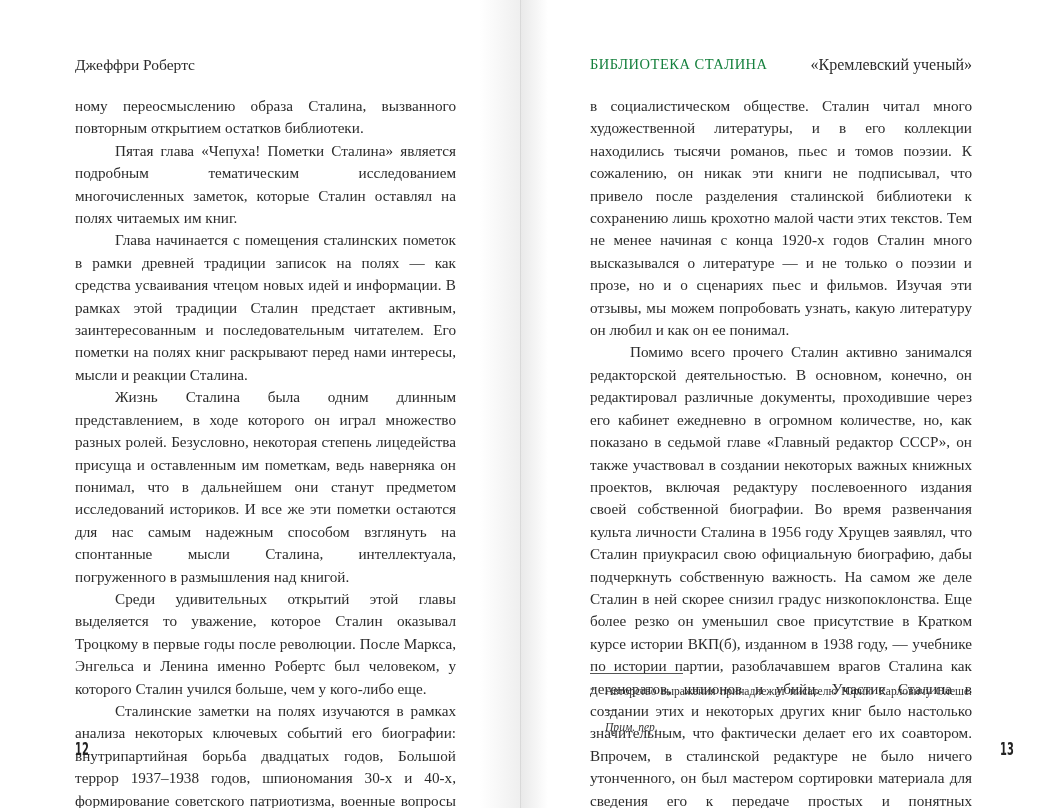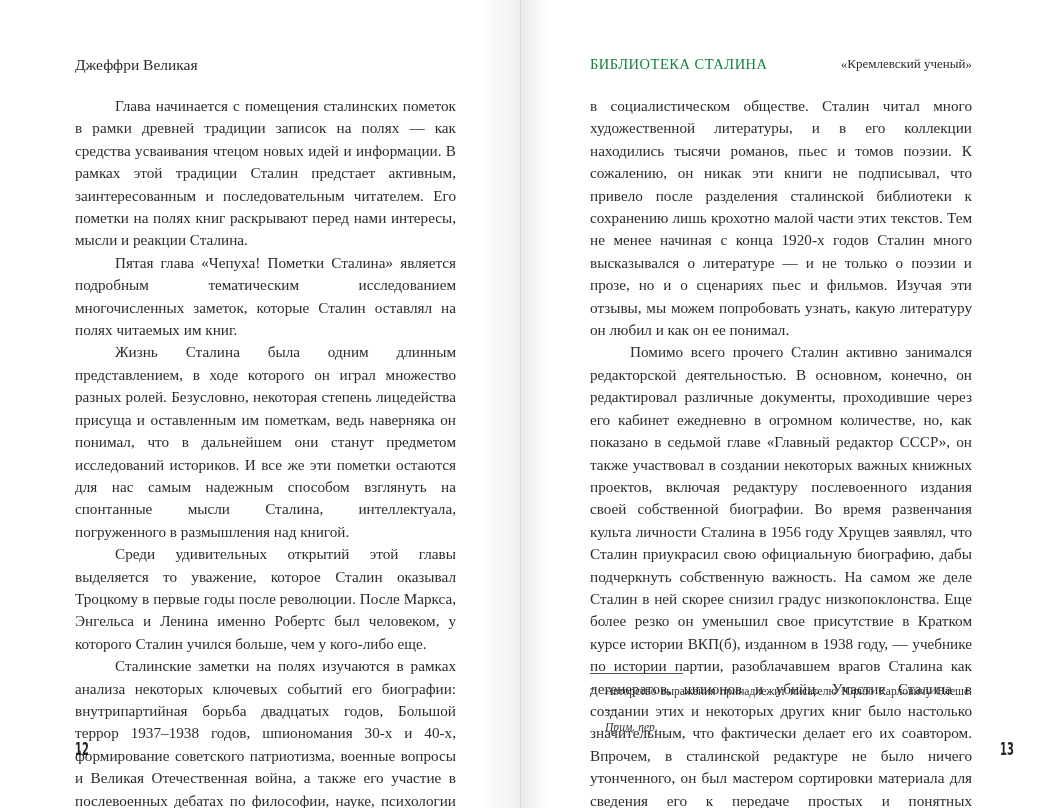--- a/index.html
+++ b/index.html
@@ -27,21 +27,21 @@
     background: linear-gradient(to right, rgba(230,230,230,0.9) 0%, rgba(255,255,255,0) 100%);
   }
   .running-head {
     position: absolute; top: 56px; font-size: 15.5px; color: #2b2b2b;
     white-space: nowrap;
   }
   .page-left .running-head { left: 75px; }
   .page-right .rh-left {
     left: 70px; letter-spacing: 0.5px; font-size: 14.5px; color: #15803d;
   }
-  .page-right .rh-right { right: 72px; font-size: 13px; }
+  .page-right .rh-right { right: 72px; font-size: 16px; }
   .body-text {
     position: absolute; top: 95px; font-size: 15.2px; line-height: 22.4px;
     text-align: justify; hyphens: manual;
   }
   .page-left .body-text { left: 75px; width: 381px; }
   .page-right .body-text { left: 70px; width: 382px; }
   .body-text p { margin: 0; text-indent: 0; }
   .body-text p.indent { text-indent: 40px; }
   .body-text p.last-line-left { text-align-last: left; }
   .body-text p.justify-all { text-align-last: justify; }
@@ -65,24 +65,25 @@
   .page-left .folio { left: 75px; }
   .page-right .folio { left: 480px; }
 </style>
 </head>
 <body>
 
 <div class="spread">
 
   <div class="page page-left">
     <div class="gutter-shadow-left"></div>
-    <div class="running-head">Джеффри Великая</div>
+    <div class="running-head">Джеффри Робертс</div>
     <div class="body-text">
+      <p class="last-line-left">ному переосмыслению образа Сталина, вызванного повторным открытием остатков библиотеки.</p>
+      <p class="indent last-line-left">Пятая глава «Чепуха! Пометки Сталина» является под­робным тематическим исследованием многочисленных заметок, которые Сталин оставлял на полях читаемых им книг.</p>
       <p class="indent last-line-left">Глава начинается с помещения сталинских пометок в рамки древней традиции записок на полях — как средства усваивания чтецом новых идей и информации. В рамках этой традиции Ста­лин предстает активным, заинтересованным и последовательным читателем. Его пометки на полях книг раскрывают перед нами интересы, мысли и реакции Сталина.</p>
-      <p class="indent last-line-left">Пятая глава «Чепуха! Пометки Сталина» является под­робным тематическим исследованием многочисленных заметок, которые Сталин оставлял на полях читаемых им книг.</p>
       <p class="indent last-line-left">Жизнь Сталина была одним длинным представлением, в ходе которого он играл множество разных ролей. Безусловно, некоторая степень лицедейства присуща и оставленным им по­меткам, ведь наверняка он понимал, что в дальнейшем они станут предметом исследований историков. И все же эти пометки оста­ются для нас самым надежным способом взглянуть на спонтанные мысли Сталина, интеллектуала, погруженного в размышления над книгой.</p>
       <p class="indent last-line-left">Среди удивительных открытий этой главы выделяется то уважение, которое Сталин оказывал Троцкому в первые годы после революции. После Маркса, Энгельса и Ленина именно Робертс был человеком, у которого Сталин учился больше, чем у кого-либо еще.</p>
       <p class="indent last-line-left">Сталинские заметки на полях изучаются в рамках анализа некоторых ключевых событий его биографии: внутрипартийная борьба двадцатых годов, Большой террор 1937–1938 годов, шпи­ономания 30-х и 40-х, формирование советского патриотизма, военные вопросы и Великая Отечественная война, а также его участие в послевоенных дебатах по философии, науке, психологии и лингвистике.</p>
 
     </div>
     <div class="folio">12</div>
   </div>
 
   <div class="page page-right">
     <div class="gutter-shadow-right"></div>

